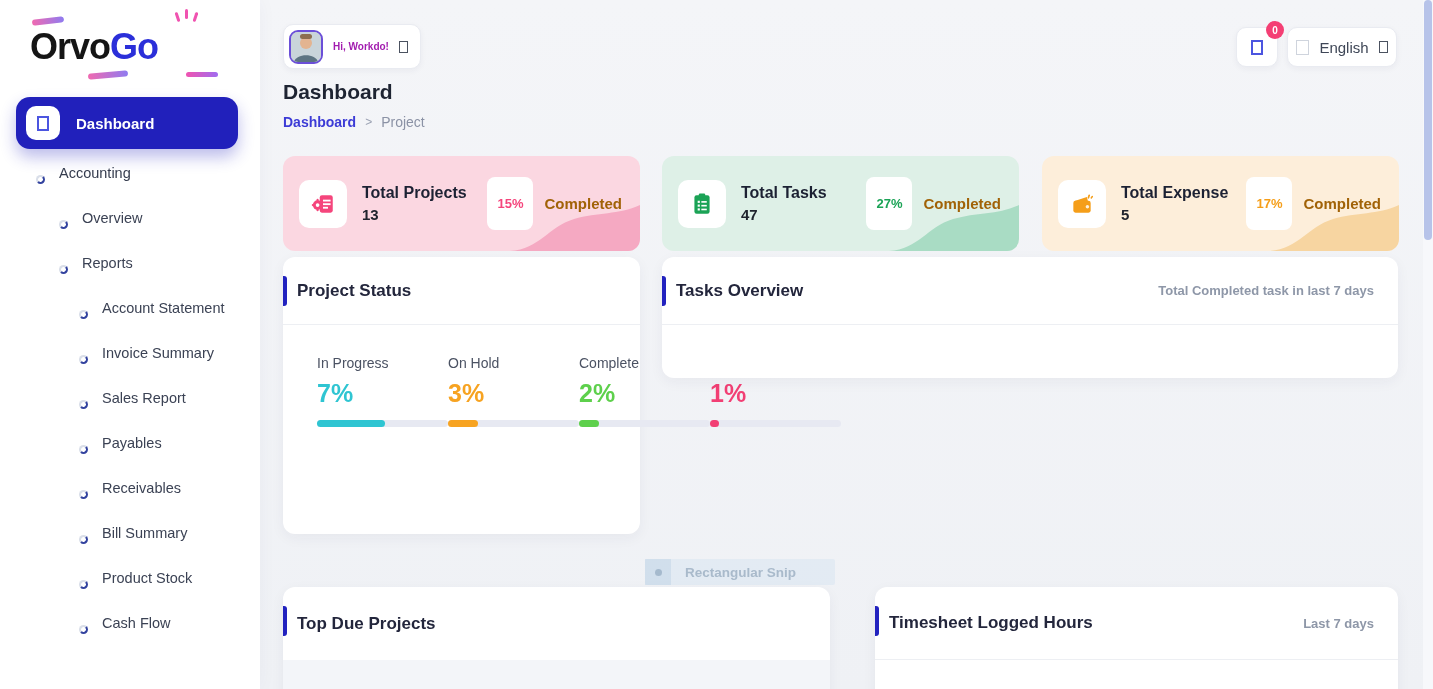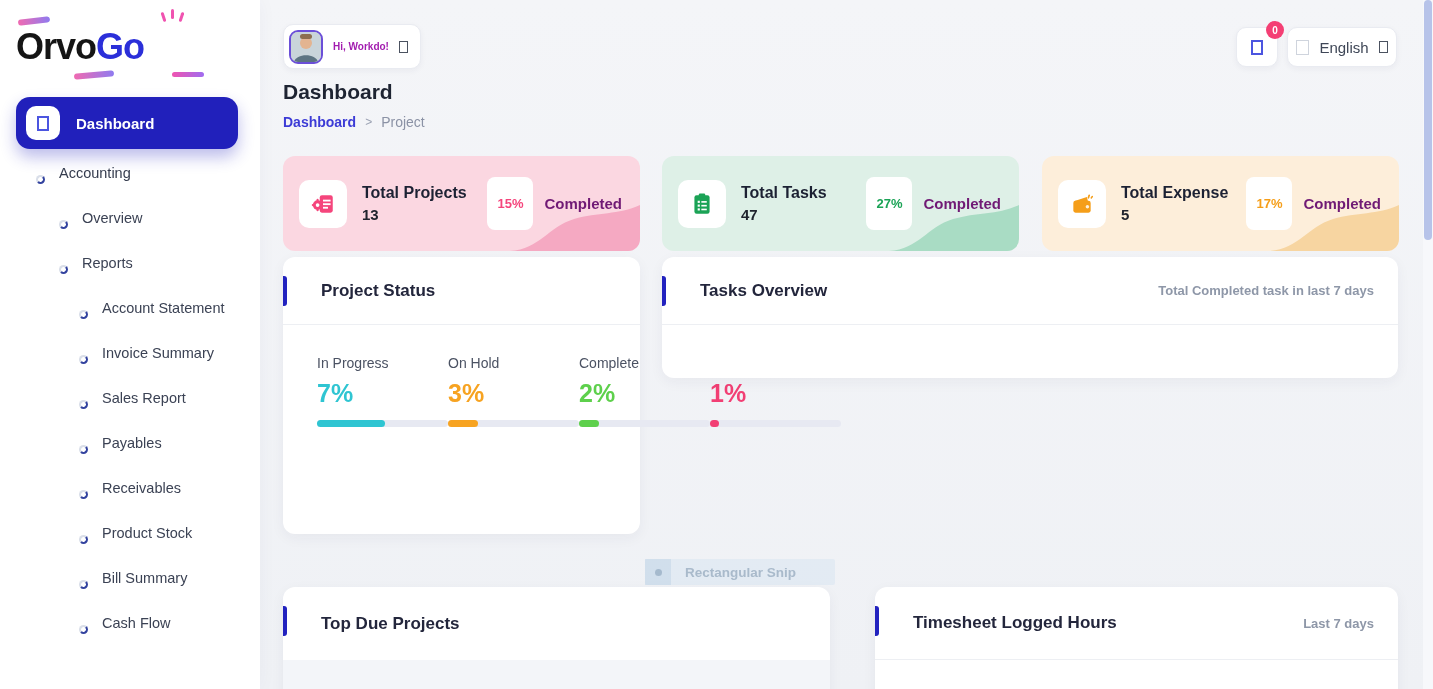--- a/index.html
+++ b/index.html
@@ -8,21 +8,21 @@
     position:relative; overflow:hidden;
     font-family:"Liberation Sans", sans-serif;
     background:linear-gradient(180deg,#f4f5f8 0%,#eff1f5 100%);
   }
 
   
   .sidebar {
     position:absolute; left:0; top:0; width:260px; height:689px;
     background:#ffffff; box-shadow:0 0 18px rgba(40,40,90,.04);
   }
-  .logo { position:absolute; left:16px; top:16px; width:200px; height:62px; cursor:pointer; }
+  .logo { position:absolute; left:30px; top:16px; width:200px; height:62px; cursor:pointer; }
   .logo-text { font-size:36px; font-weight:800; letter-spacing:-1px; color:#151515; line-height:62px; }
   .logo-text .go { color:#2b2fd9; }
   .deco { position:absolute; border-radius:4px; background:linear-gradient(90deg,#f06ab1,#8f7bf0); }
   .deco-1 { left:2px; top:2px; width:32px; height:6px; transform:rotate(-7deg); }
   .deco-2 { left:58px; top:56px; width:40px; height:6px; transform:rotate(-5deg); }
   .deco-3 { left:156px; top:56px; width:32px; height:5px; background:linear-gradient(90deg,#f053b0,#a06cf0); }
   .spark { position:absolute; width:3px; height:10px; border-radius:2px; background:#f053b0; }
   .spark-1 { left:146px; top:-4px; transform:rotate(-18deg); }
   .spark-2 { left:155px; top:-7px; transform:rotate(0deg); }
   .spark-3 { left:164px; top:-4px; transform:rotate(18deg); }
@@ -96,30 +96,30 @@
     width:48px; height:48px; background:#fff; border-radius:10px; flex:none;
     display:flex; align-items:center; justify-content:center; position:relative; z-index:1;
   }
   .stat-mid { margin-left:15px; flex:1; position:relative; z-index:1; }
   .stat-title { font-size:16px; font-weight:700; color:#1c2133; }
   .stat-value { font-size:15px; font-weight:700; color:#20242e; margin-top:4px; }
   .stat-pill {
     background:#fff; border-radius:8px; padding:19px 10px; font-size:13px; font-weight:700;
     position:relative; z-index:1;
   }
-  .stat-completed { font-size:15px; font-weight:700; color:#701a75; margin-left:11px; margin-right:2px; position:relative; z-index:1; }
+  .stat-completed { font-size:15px; font-weight:700; color:#a16207; margin-left:11px; margin-right:2px; position:relative; z-index:1; }
 
   
   .card {
     position:absolute; background:#fff; border-radius:12px;
     box-shadow:0 4px 14px rgba(35,40,80,.05);
   }
   .card-header { position:relative; height:68px; display:flex; align-items:center; border-bottom:1px solid #edeff3; }
   .accent-bar { position:absolute; left:0; top:19px; width:4px; height:30px; background:#2222bf; border-radius:0 3px 3px 0; }
-  .card-title { margin-left:38px; font-size:17px; font-weight:700; color:#23263c; }
+  .card-title { margin-left:14px; font-size:17px; font-weight:700; color:#23263c; }
   .card-sub { margin-left:auto; margin-right:24px; font-size:13px; font-weight:600; color:#8e97a8; }
 
   
   .ps-body { padding:30px 34px 0; display:grid; grid-template-columns:1fr 1fr 1fr 1fr; row-gap:56px; }
   .ps-label { font-size:14px; color:#4b5263; }
   .ps-pct { font-size:25px; font-weight:700; margin:8px 0 12px; }
   .ps-track { width:131px; height:7px; border-radius:4px; background:#e7e9f2; }
   .ps-fill { height:7px; border-radius:4px; }
 
   
@@ -192,25 +192,25 @@
     <div class="nav-item lvl3">
       <span class="bullet"></span>
       <span class="txt">Payables</span>
     </div>
     <div class="nav-item lvl3">
       <span class="bullet"></span>
       <span class="txt">Receivables</span>
     </div>
     <div class="nav-item lvl3">
       <span class="bullet"></span>
+      <span class="txt">Bill Summary</span>
+    </div>
+    <div class="nav-item lvl3">
+      <span class="bullet"></span>
       <span class="txt">Product Stock</span>
-    </div>
-    <div class="nav-item lvl3">
-      <span class="bullet"></span>
-      <span class="txt">Bill Summary</span>
     </div>
     <div class="nav-item lvl3">
       <span class="bullet"></span>
       <span class="txt">Cash Flow</span>
     </div>
   </div>
 </div>
 
 <div class="user-btn">
   <span class="avatar">

